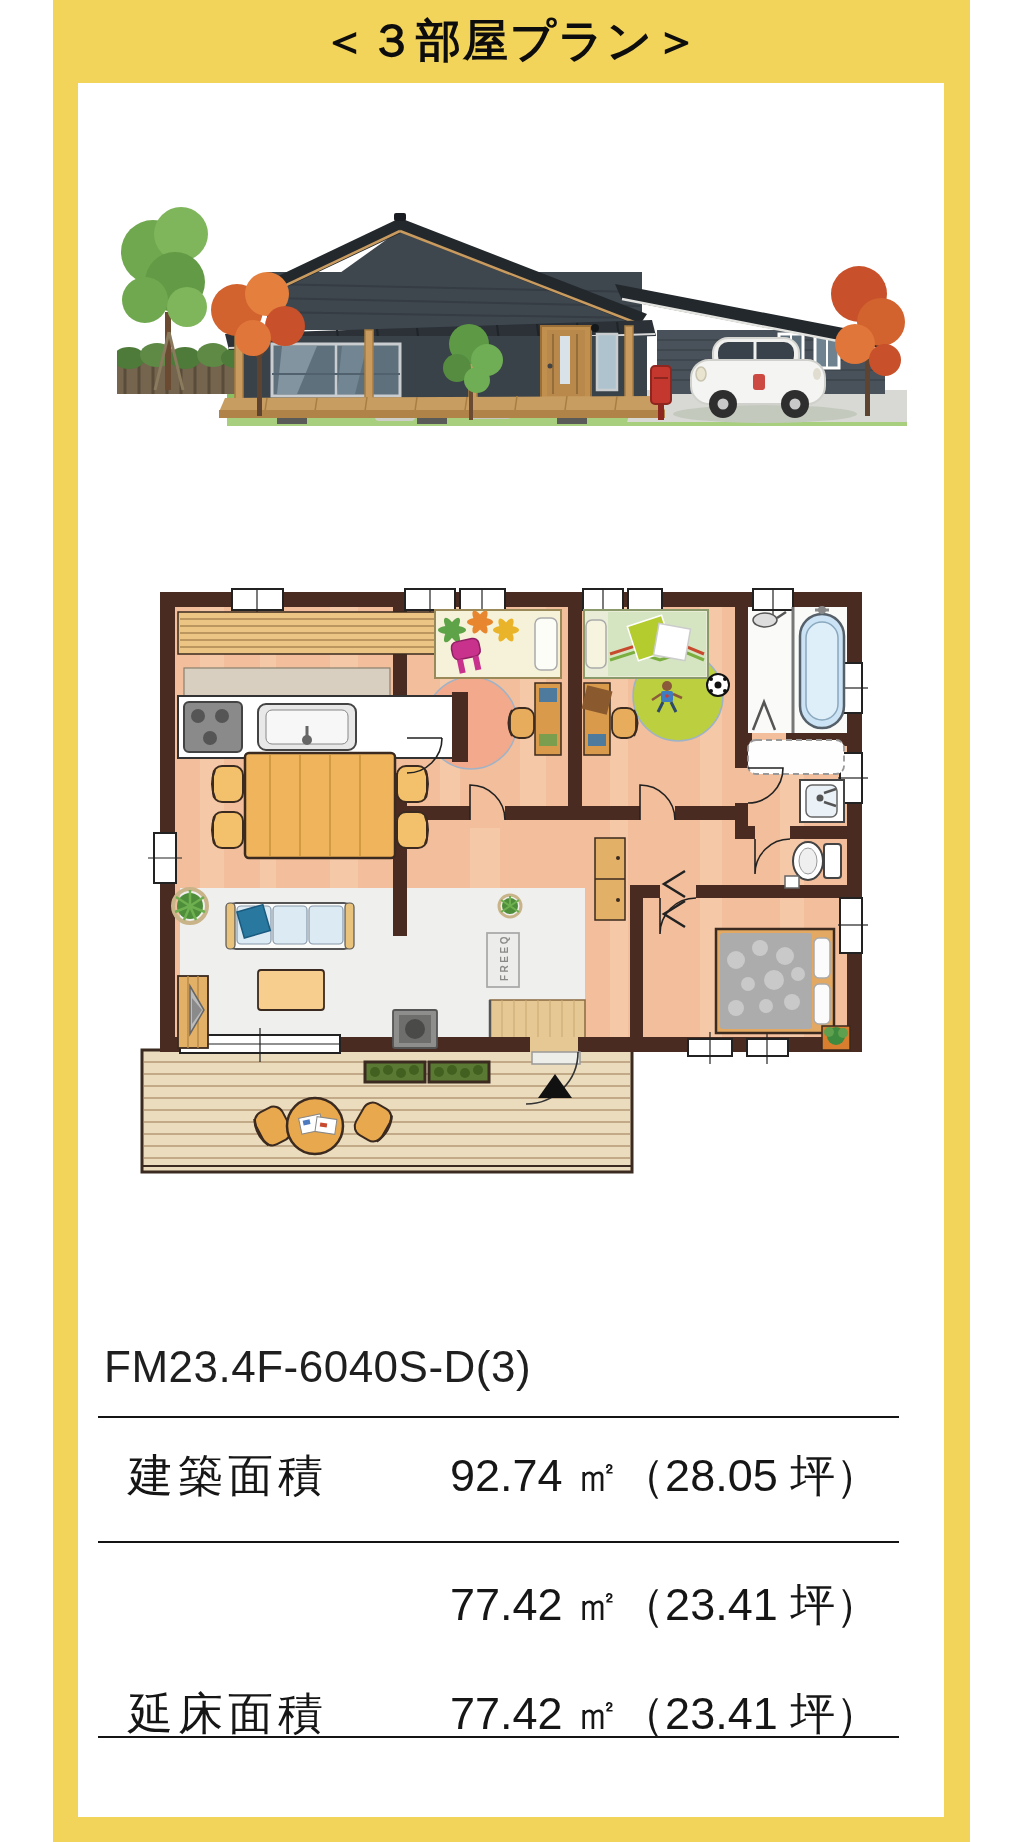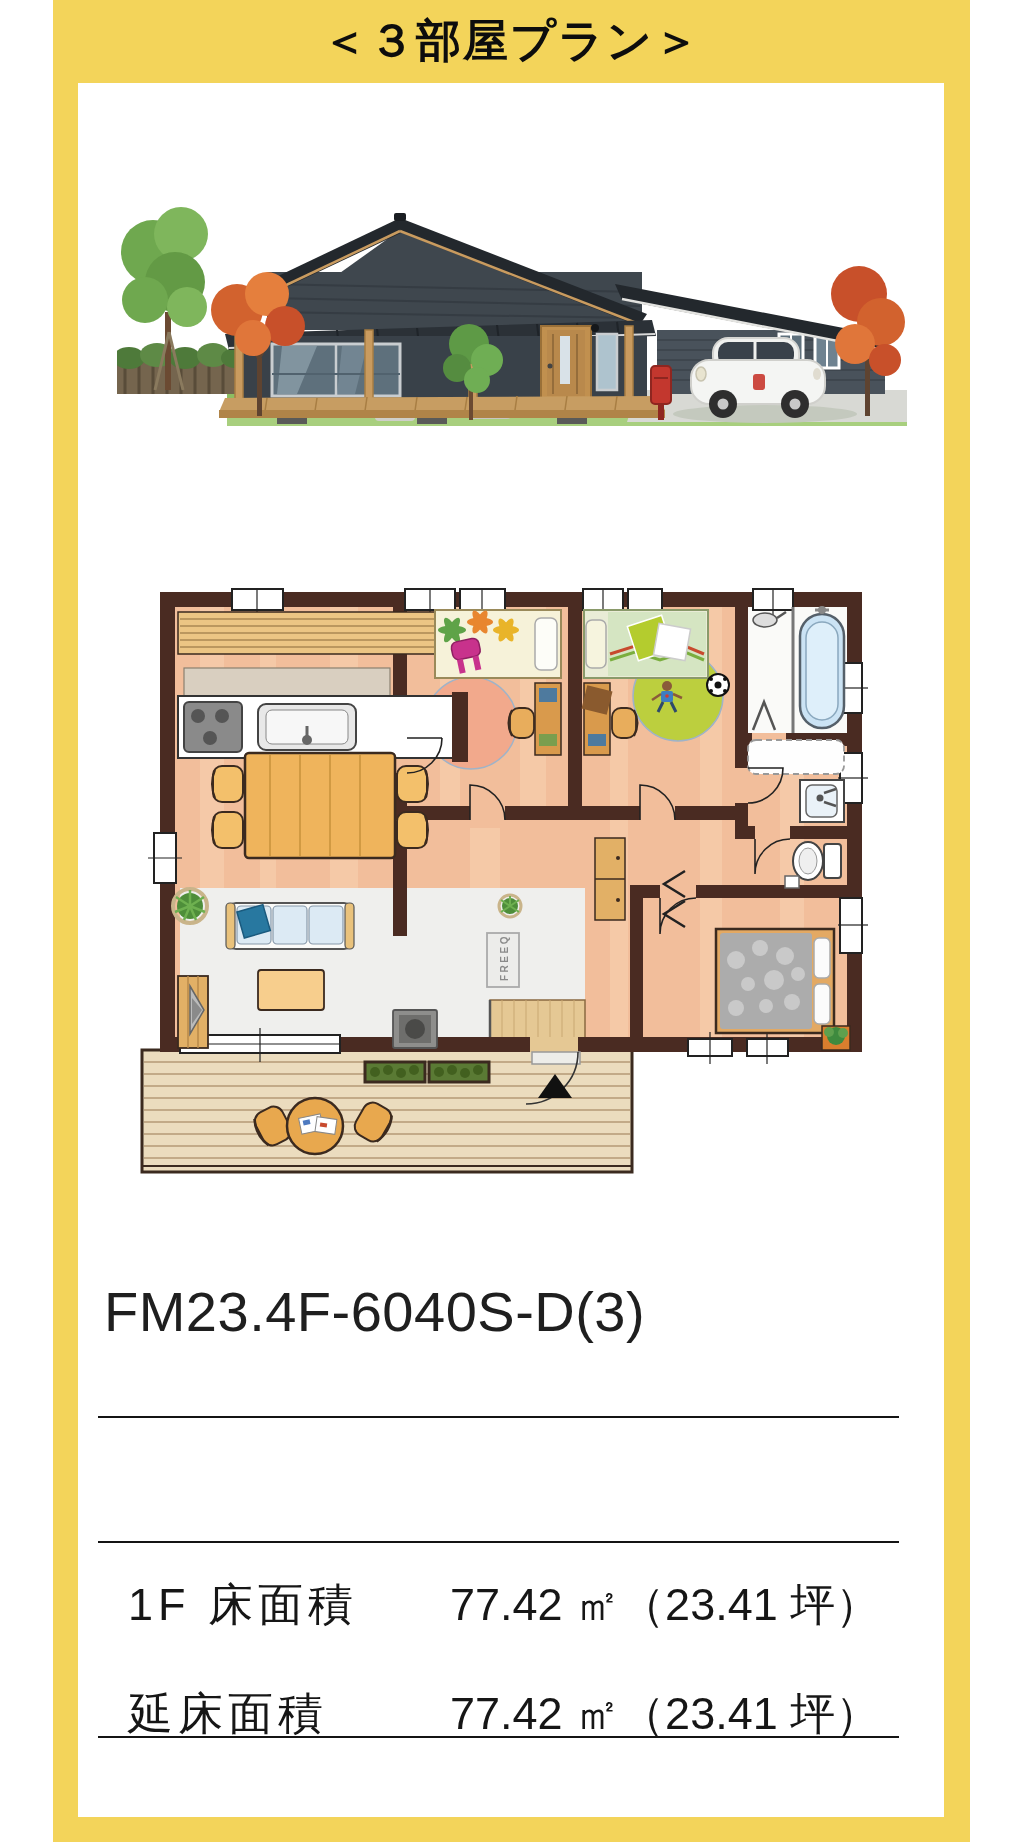--- a/index.html
+++ b/index.html
@@ -4,21 +4,21 @@
 <style>
   html,body{margin:0;padding:0;}
   .page{position:relative;width:1024px;height:1842px;background:#ffffff;overflow:hidden;
         font-family:"Liberation Sans","DejaVu Sans",sans-serif;color:#141414;}
   .frame{position:absolute;left:53px;top:0;width:917px;height:1842px;background:#F3D45A;}
   .inner{position:absolute;left:25px;top:83px;width:866px;height:1734px;background:#ffffff;}
   .frame-title{position:absolute;left:53px;top:0;width:917px;height:83px;line-height:82px;
         text-align:center;font-size:45px;font-weight:bold;color:#0d0d0d;letter-spacing:2px;}
   .house-svg{position:absolute;left:117px;top:122px;}
   .plan-svg{position:absolute;left:140px;top:588px;}
-  .model-code{position:absolute;left:104px;top:1279px;font-size:56px;font-weight:300;
+  .model-code{position:absolute;left:104px;top:1342px;font-size:44px;font-weight:300;
         color:#1f1f1f;letter-spacing:0.5px;}
   .rule{position:absolute;left:98px;width:801px;height:2px;background:#141414;}
   .rule-1{top:1416px;} .rule-2{top:1541px;} .rule-3{top:1736px;}
   .spec-row{position:absolute;left:98px;width:801px;height:58px;font-size:45px;font-weight:300;color:#161616;}
   .spec-row .lbl{position:absolute;left:30px;top:0;letter-spacing:5px;white-space:nowrap;}
   .spec-row .val{position:absolute;left:352px;top:0;white-space:nowrap;}
   .row-1{top:1446px;} .row-2{top:1575px;} .row-3{top:1684px;}
   svg text{font-family:"Liberation Sans","DejaVu Sans",sans-serif;}
 </style>
 </head>
@@ -594,25 +594,28 @@
         <rect x="163" y="532" width="7" height="5" fill="#4E7AC0" transform="rotate(-12 166 534)"></rect>
         <rect x="180" y="535" width="7" height="4" fill="#C84A2E" transform="rotate(8 183 537)"></rect>
       </g>
     </g>
   </svg>
 
   <div class="model-code">FM23.4F-6040S-D(3)</div>
 
   <div class="rule rule-1"></div>
 
+  <div class="spec-row row-1">
+    <span class="lbl">建築面積</span>
+    <span class="val">92.74 ㎡（28.05 坪）</span>
+  </div>
 
   <div class="rule rule-2"></div>
 
   <div class="spec-row row-2">
-    <span class="lbl">1F 床面積</span>
     <span class="val">77.42 ㎡（23.41 坪）</span>
   </div>
 
   <div class="spec-row row-3">
     <span class="lbl">延床面積</span>
     <span class="val">77.42 ㎡（23.41 坪）</span>
   </div>
 
   <div class="rule rule-3"></div>
 

